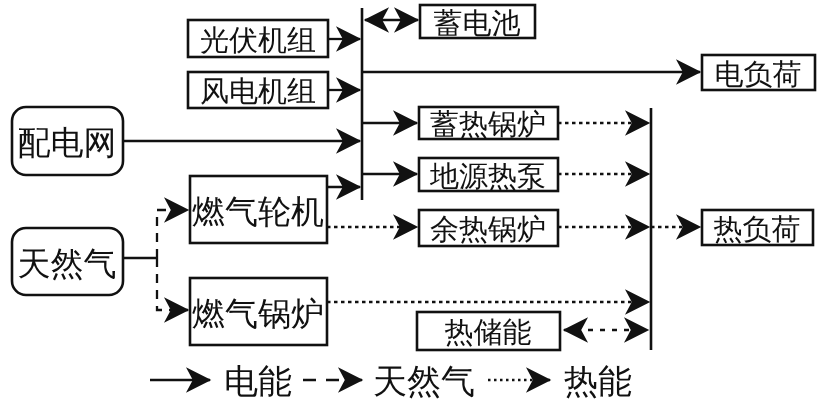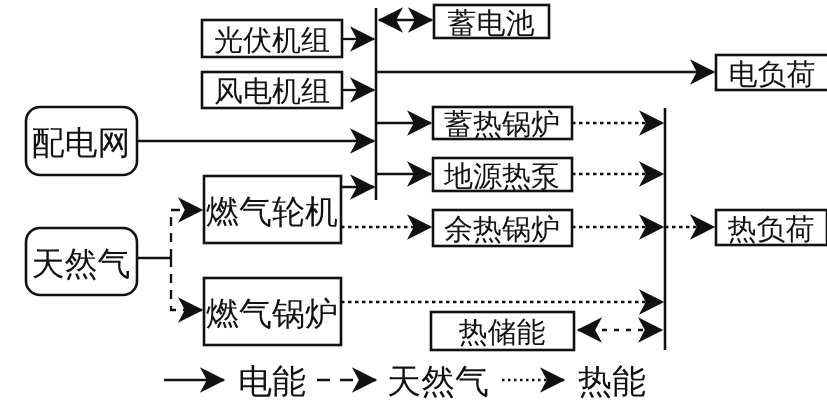--- a/index.html
+++ b/index.html
@@ -8,21 +8,20 @@
     background: #ffffff;
     width: 827px;
     height: 401px;
     overflow: hidden;
   }
   .diagram-wrap {
     position: relative;
     width: 751px;
     height: 401px;
     font-family: "DejaVu Serif", "Liberation Serif", serif;
-    margin-left: 14px;
   }
   svg text {
     fill: #111111;
     font-family: "DejaVu Serif", "Liberation Serif", serif;
   }
   .node-label { font-size: 29px; }
   .node-label-big { font-size: 33px; }
   .legend-label { font-size: 34px; }
   .box {
     fill: #ffffff;

